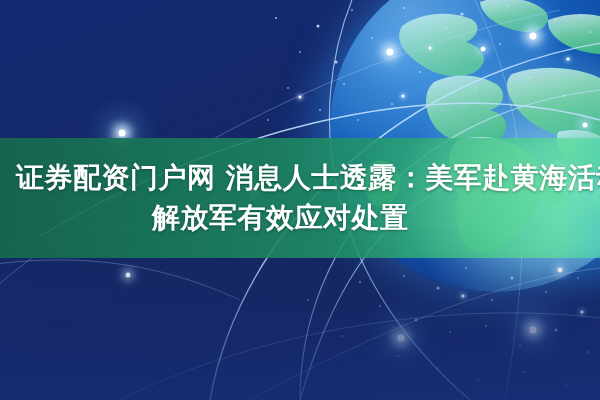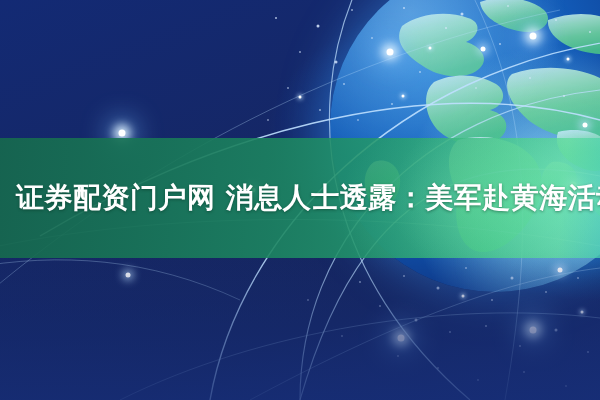--- a/index.html
+++ b/index.html
@@ -276,15 +276,16 @@
   </div>
 
   <div class="bottom-glow"></div>
 
   <div class="band">
     <div class="band-tint"></div>
   </div>
 
   <div class="headline">
     <div class="line line1">证券配资门户网 消息人士透露：美军赴黄海活动</div>
+    <div class="line line2">解放军有效应对处置</div>
   </div>
 
 </div>
 
 </body></html>

